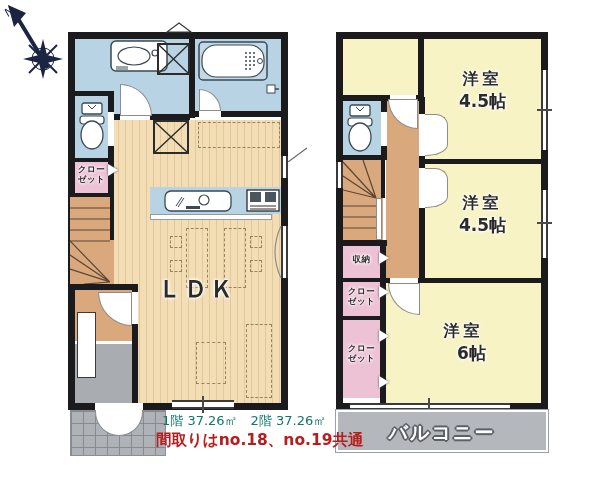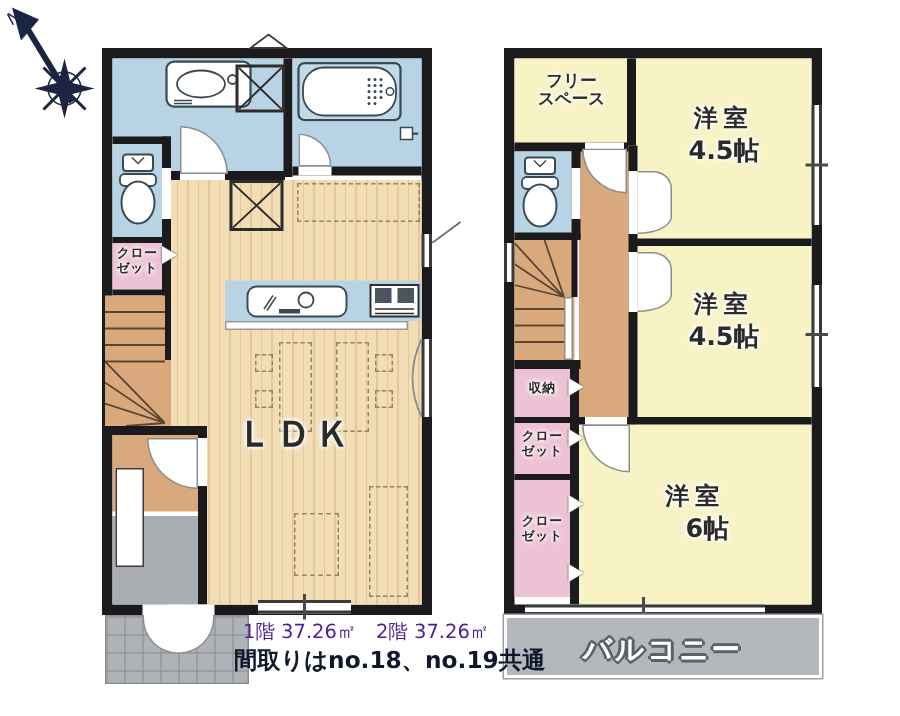--- a/index.html
+++ b/index.html
@@ -28,22 +28,22 @@
        border-left-color:#fff;filter:drop-shadow(0 0 0.8px #444);}
   .tick{background:#4a4a4a;}
   .porch{background-color:#afb2b6;
          background-image:linear-gradient(#878b90 1px,transparent 1px),
                           linear-gradient(90deg,#878b90 1px,transparent 1px);
          background-size:12px 12px;border:1px solid #8b8f93;}
   .balcony{background:#b4b7bb;border:2px solid #fff;outline:1px solid #9aa0a5;}
   .balcony-lbl{color:#fff;font-weight:bold;font-size:19px;letter-spacing:2px;text-align:center;
        text-shadow:-2px 0 0 #5c6166,2px 0 0 #5c6166,0 -2px 0 #5c6166,0 2px 0 #5c6166,
                    -1px -1px 0 #5c6166,1px 1px 0 #5c6166,-1px 1px 0 #5c6166,1px -1px 0 #5c6166;}
-  .footer-area{color:#4c1d95;font-size:13px;white-space:nowrap;}
-  .footer-note{color:#0f172a;font-size:15.5px;font-weight:bold;white-space:nowrap;}
+  .footer-area{color:#0f766e;font-size:13px;white-space:nowrap;}
+  .footer-note{color:#b91c1c;font-size:15.5px;font-weight:bold;white-space:nowrap;}
   svg{display:block;}
 </style>
 </head>
 <body>
 
 <div id="stage">
 
   <svg class="a" style="left:2px;top:2px" width="62" height="88" viewBox="0 0 62 88">
     <line x1="46" y1="66" x2="15" y2="15" stroke="#1b2440" stroke-width="4"></line>
     <polygon points="6,3 24,11 12,25" fill="#1b2440"></polygon>
@@ -191,24 +191,20 @@
   <svg class="a" style="left:268px;top:226px" width="14" height="52" viewBox="0 0 14 52">
     <path d="M13 0 Q1 26 13 52" fill="none" stroke="#8d8d8d" stroke-width="1.2"></path>
     </svg>
   <svg class="a" style="left:166px;top:22px" width="26" height="11" viewBox="0 0 26 11">
     <polygon points="13,1 25,10 1,10" fill="#fff" stroke="#3a3a3a" stroke-width="1.2"></polygon>
     </svg>
 
   <div class="a plan" style="left:336px;top:32px;width:212px;height:378px"></div>
 
   <div class="a yellow" style="left:343px;top:39px;width:76px;height:58px"></div>
-  <div class="a lbl" style="left:343px;top:48px;width:76px;font-size:11px">
-    <span>フリー</span><br>
-    <span>スペース</span>
-  </div>
 
   <div class="a yellow" style="left:424px;top:39px;width:117px;height:120px"></div>
   <div class="a yellow" style="left:424px;top:164px;width:117px;height:114px"></div>
   <div class="a yellow" style="left:386px;top:283px;width:155px;height:120px"></div>
   <div class="a tan" style="left:386px;top:97px;width:38px;height:186px"></div>
 
   <div class="a wall" style="left:418px;top:39px;width:6px;height:58px"></div>
   <div class="a wall" style="left:343px;top:95px;width:76px;height:6px"></div>
   <div class="a gapv" style="left:390px;top:95px;width:26px;height:6px"></div>
   <div class="a arc" style="left:388px;top:99px;width:30px;height:30px;border-radius:0 0 0 100%"></div>

